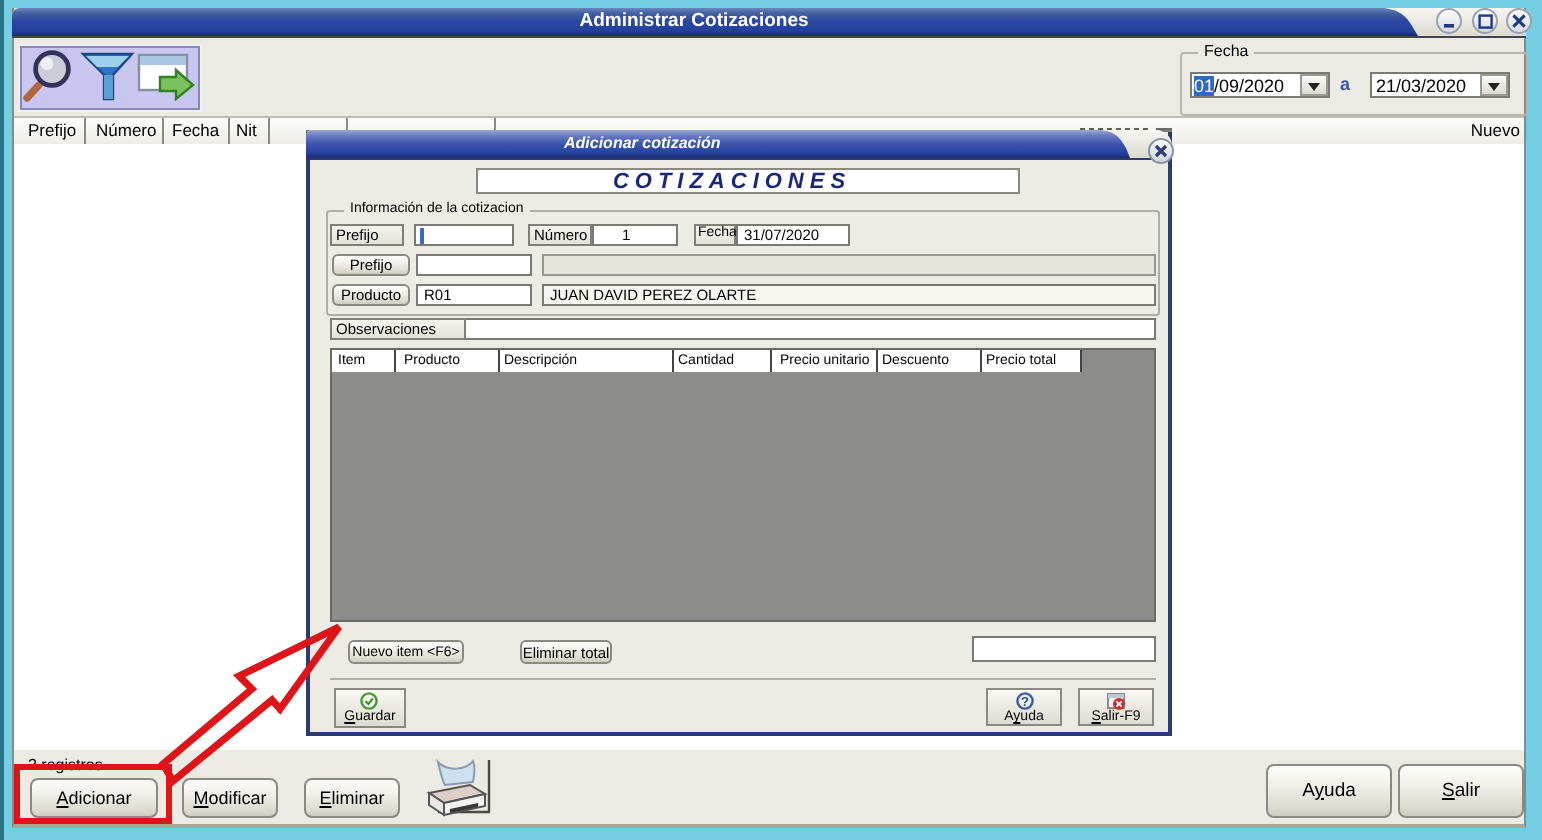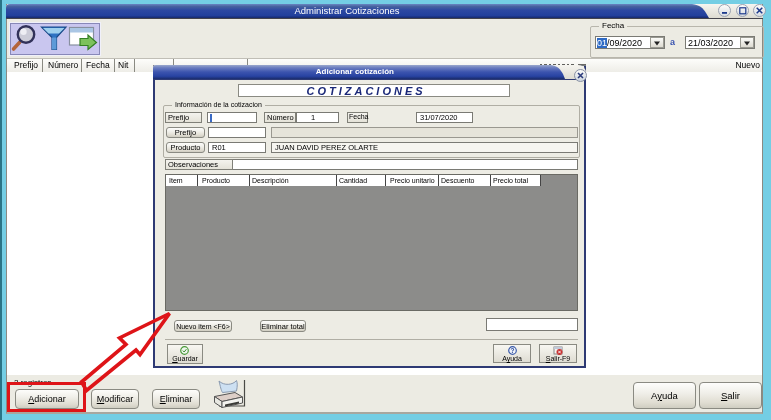--- a/index.html
+++ b/index.html
@@ -29,21 +29,21 @@
    <stop offset="0" stop-color="#6a86c2"></stop>
         <stop offset="0.18" stop-color="#46629e"></stop>
    <stop offset="0.45" stop-color="#2c48a2"></stop>
         <stop offset="0.82" stop-color="#22409c"></stop>
    <stop offset="1" stop-color="#16296e"></stop>
   </linearGradient>
  </defs>
  <path d="M0,0 L686,0 C694,1 697,4 700,9 L703,14 L0,14 Z" fill="url(#tg)"></path>
 </svg>
 <div class="abs" style="left:6px;top:18px;width:757px;height:1px;background:#44444c;"></div>
-<div class="abs" style="left:0;top:5px;width:694px;text-align:center;color:#fff;font-weight:normal;font-size:9.5px;">Administrar Cotizaciones</div>
+<div class="abs" style="left:0;top:5px;width:694px;text-align:center;color:#fff;font-weight:bold;font-size:9.5px;">Administrar Cotizaciones</div>
 
 <div class="abs" style="left:718px;top:4px;width:11px;height:11px;border-radius:50%;background:linear-gradient(180deg,#fcfcfa,#d8dce2);border:1px solid #9aa2b2;"></div>
 <div class="abs" style="left:736px;top:4px;width:11px;height:11px;border-radius:50%;background:linear-gradient(180deg,#fcfcfa,#d8dce2);border:1px solid #9aa2b2;"></div>
 <div class="abs" style="left:753px;top:4px;width:11px;height:11px;border-radius:50%;background:linear-gradient(180deg,#fcfcfa,#d8dce2);border:1px solid #9aa2b2;"></div>
 <svg class="abs" style="left:718px;top:4px;" width="47" height="13" viewBox="0 0 47 13">
  <rect x="4" y="8" width="5" height="1.8" fill="#1c3a8c"></rect>
  <rect x="21.8" y="3.8" width="6" height="6" fill="none" stroke="#1c3a8c" stroke-width="1.2"></rect>
  <path d="M38.7,3.7 L44.3,9.3 M44.3,3.7 L38.7,9.3" stroke="#1c3a8c" stroke-width="1.5"></path>
 </svg>
 
@@ -127,40 +127,40 @@
   <linearGradient id="tg2" x1="0" y1="0" x2="0" y2="1">
    <stop offset="0" stop-color="#9aa8cc"></stop>
         <stop offset="0.2" stop-color="#6a7cc0"></stop>
    <stop offset="0.5" stop-color="#3c54ae"></stop>
         <stop offset="0.8" stop-color="#2843a2"></stop>
    <stop offset="1" stop-color="#1a2c6c"></stop>
   </linearGradient>
  </defs>
 </svg>
 <div class="abs" style="left:153px;top:79px;width:433px;height:1px;background:#2e3a74;"></div>
-<div class="abs nw" style="left:282px;top:66.5px;width:112px;text-align:right;color:#fff;font-weight:bold;font-size:8px;">Adicionar cotización</div>
+<div class="abs nw" style="left:282px;top:66.5px;width:112px;text-align:left;color:#fff;font-weight:bold;font-size:8px;font-style:italic;">Adicionar cotización</div>
 
 <div class="abs" style="left:573.5px;top:68.5px;width:11px;height:11px;border-radius:50%;background:linear-gradient(180deg,#fcfcfa,#ccd4de);border:1px solid #8a92a4;"></div>
 <svg class="abs" style="left:573.5px;top:68.5px;" width="13" height="13">
     <path d="M4,4 L9,9 M9,4 L4,9" stroke="#2c3c7c" stroke-width="1.6"></path>
   </svg>
 
 <div class="abs" style="left:238px;top:84px;width:272px;height:13px;background:#fff;border:1px solid #8a8a82;box-sizing:border-box;"></div>
 <div class="abs" style="left:230px;top:85px;width:272px;text-align:center;font-size:11px;font-weight:bold;font-style:italic;letter-spacing:3px;color:#1a2878;">COTIZACIONES</div>
 
 <div class="abs" style="left:163px;top:105px;width:415px;height:51px;border:1px solid #b0aea4;border-radius:2px;"></div>
 <div class="abs" style="left:172px;top:100.5px;background:#edece4;padding:0 3px;font-size:7px;color:#000;">Información de la cotizacion</div>
 
 <div class="abs flatbox" style="left:165px;top:112px;width:37px;height:11px;padding-left:2px;">Prefijo</div>
 <div class="abs inp" style="left:207px;top:112px;width:50px;height:11px;"></div>
 <div class="abs" style="left:209.5px;top:113.5px;width:2px;height:8px;background:#3a6ac4;"></div>
 <div class="abs flatbox" style="left:264px;top:112px;width:32px;height:11px;padding-left:2px;">Número</div>
 <div class="abs inp" style="left:296px;top:112px;width:43px;height:11px;padding-left:14px;line-height:10px;">1</div>
 <div class="abs flatbox nw" style="left:347px;top:112px;width:21px;height:11px;padding-left:1px;font-size:7px;">Fecha</div>
-<div class="abs inp" style="left:368px;top:112px;width:57px;height:11px;padding-left:3px;line-height:10px;margin-left:48px;">31/07/2020</div>
+<div class="abs inp" style="left:368px;top:112px;width:57px;height:11px;padding-left:3px;line-height:10px;">31/07/2020</div>
 
 <div class="abs btn3" style="left:166px;top:127px;width:39px;height:11px;font-size:7.5px;line-height:10px;border-radius:3px;">Prefijo</div>
 <div class="abs inp" style="left:208px;top:127px;width:58px;height:11px;"></div>
 <div class="abs" style="left:271px;top:127px;width:307px;height:11px;background:#e6e4da;border:1px solid #9a9890;box-sizing:border-box;"></div>
 
 <div class="abs btn3" style="left:166px;top:141.5px;width:39px;height:11.5px;font-size:7.5px;line-height:10px;border-radius:3px;">Producto</div>
 <div class="abs inp" style="left:208px;top:141.5px;width:58px;height:11.5px;padding-left:3px;line-height:10px;">R01</div>
 <div class="abs inp" style="left:271px;top:141.5px;width:307px;height:11.5px;padding-left:3px;line-height:10.5px;background:#f6f5f0;">JUAN DAVID PEREZ OLARTE</div>
 
 <div class="abs inp" style="left:165px;top:159px;width:413px;height:11px;"></div>

